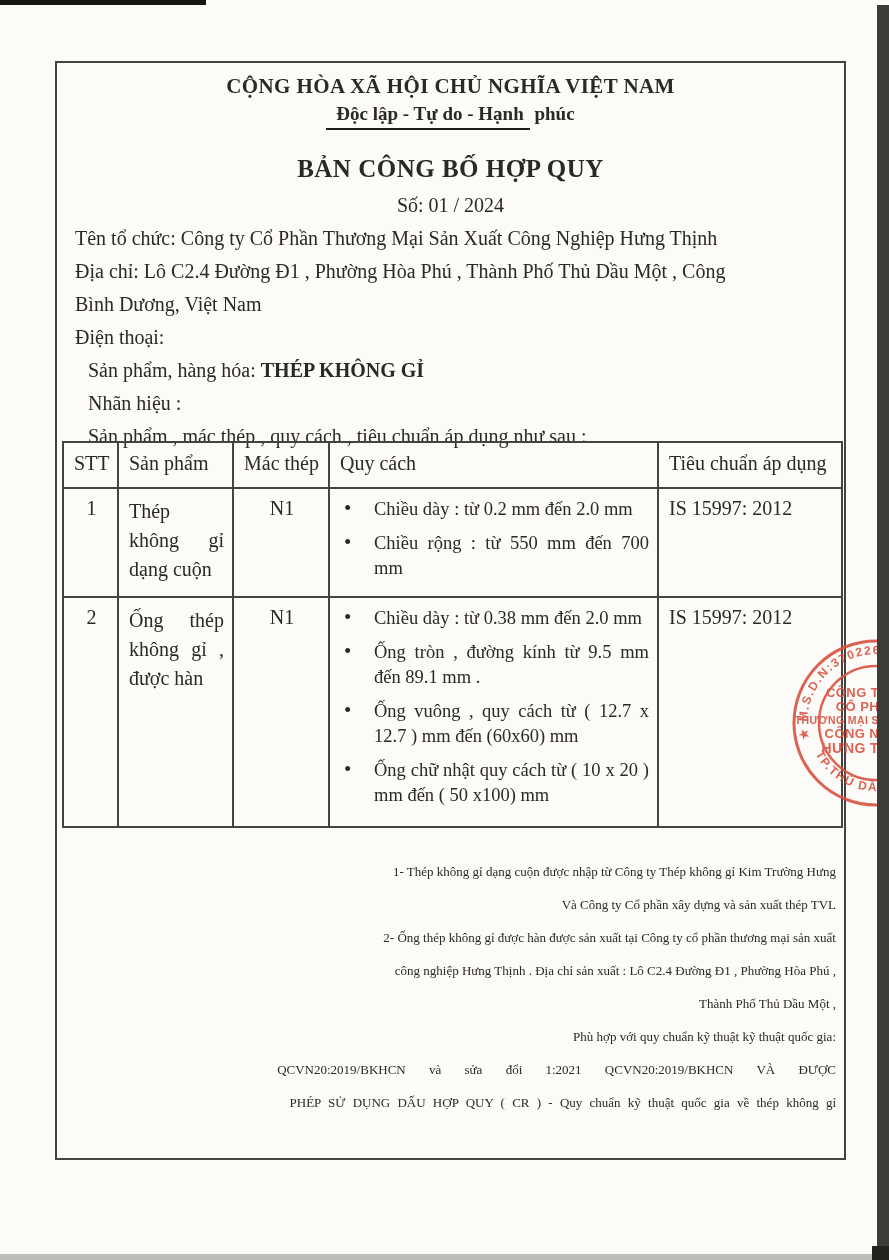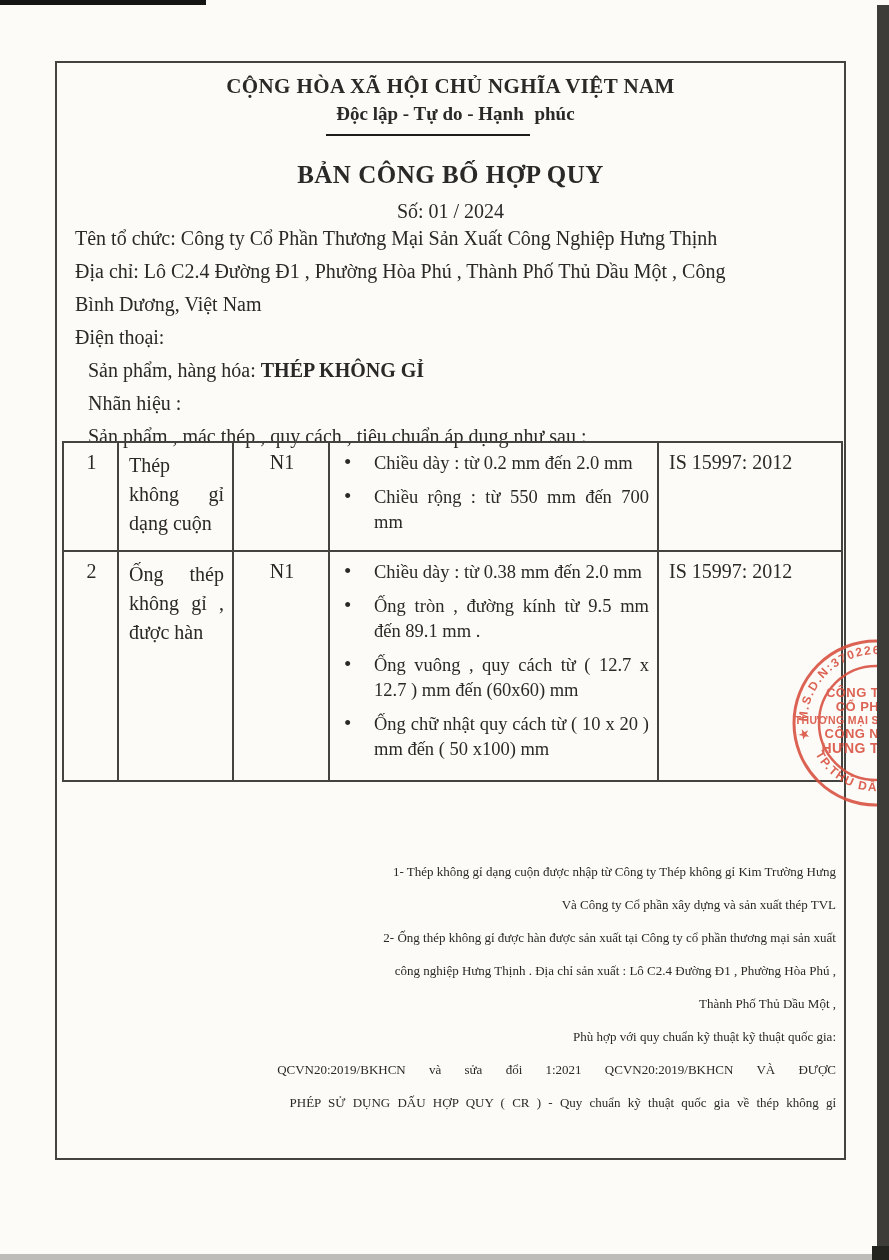--- a/index.html
+++ b/index.html
@@ -18,21 +18,21 @@
   .scan-corner     { position:absolute; left:872px; top:1246px; width:17px; height:14px; background:#23231f; z-index:11; }
 
   .frame {
     position:absolute; left:55px; top:61px; width:791px; height:1099px;
     border:2px solid var(--line); background:transparent;
   }
 
   .headblock { position:absolute; left:0; top:0; width:100%; text-align:center; }
   .motto1 { margin-top:11px; font-size:21px; font-weight:bold; letter-spacing:.4px; }
   .motto2 { margin-top:4px; font-size:19px; font-weight:bold; }
-  .motto2 .ul { display:inline-block; border-bottom:2px solid #1c1b19; padding:0 6px 9px 10px; }
+  .motto2 .ul { display:inline-block; border-bottom:2px solid #1c1b19; padding:0 6px 3px 10px; }
   .doc-title { margin-top:25px; font-size:25px; font-weight:bold; letter-spacing:.5px; }
   .doc-no { margin-top:11px; font-size:20px; }
 
   .info { position:absolute; left:18px; right:12px; top:159px; font-size:20px; line-height:33px; }
   .info .ind { margin-left:13px; }
   .bold { font-weight:bold;text-align:center; }
 
   table.spec {
     position:absolute; left:5px; top:378px; width:779px;
     border-collapse:collapse; table-layout:fixed;
@@ -99,20 +99,27 @@
 
     <table class="spec">
       <colgroup>
         <col class="c-stt">
           <col class="c-sp">
           <col class="c-mt">
           <col class="c-qc">
           <col class="c-tc">
       </colgroup>
       <tbody>
+          <tr class="hdr">
+        <td class="center">STT</td>
+        <td>Sản phẩm</td>
+        <td>Mác thép</td>
+        <td>Quy cách</td>
+        <td>Tiêu chuẩn áp dụng</td>
+      </tr>
       <tr class="r1">
         <td class="center">1</td>
         <td class="prod">Thép không gỉ dạng cuộn</td>
         <td class="center">N1</td>
         <td class="qc">
           <ul class="specs">
             <li>Chiều dày : từ 0.2 mm đến 2.0 mm</li>
             <li>Chiều rộng : từ 550 mm đến 700 mm</li>
           </ul>
         </td>

